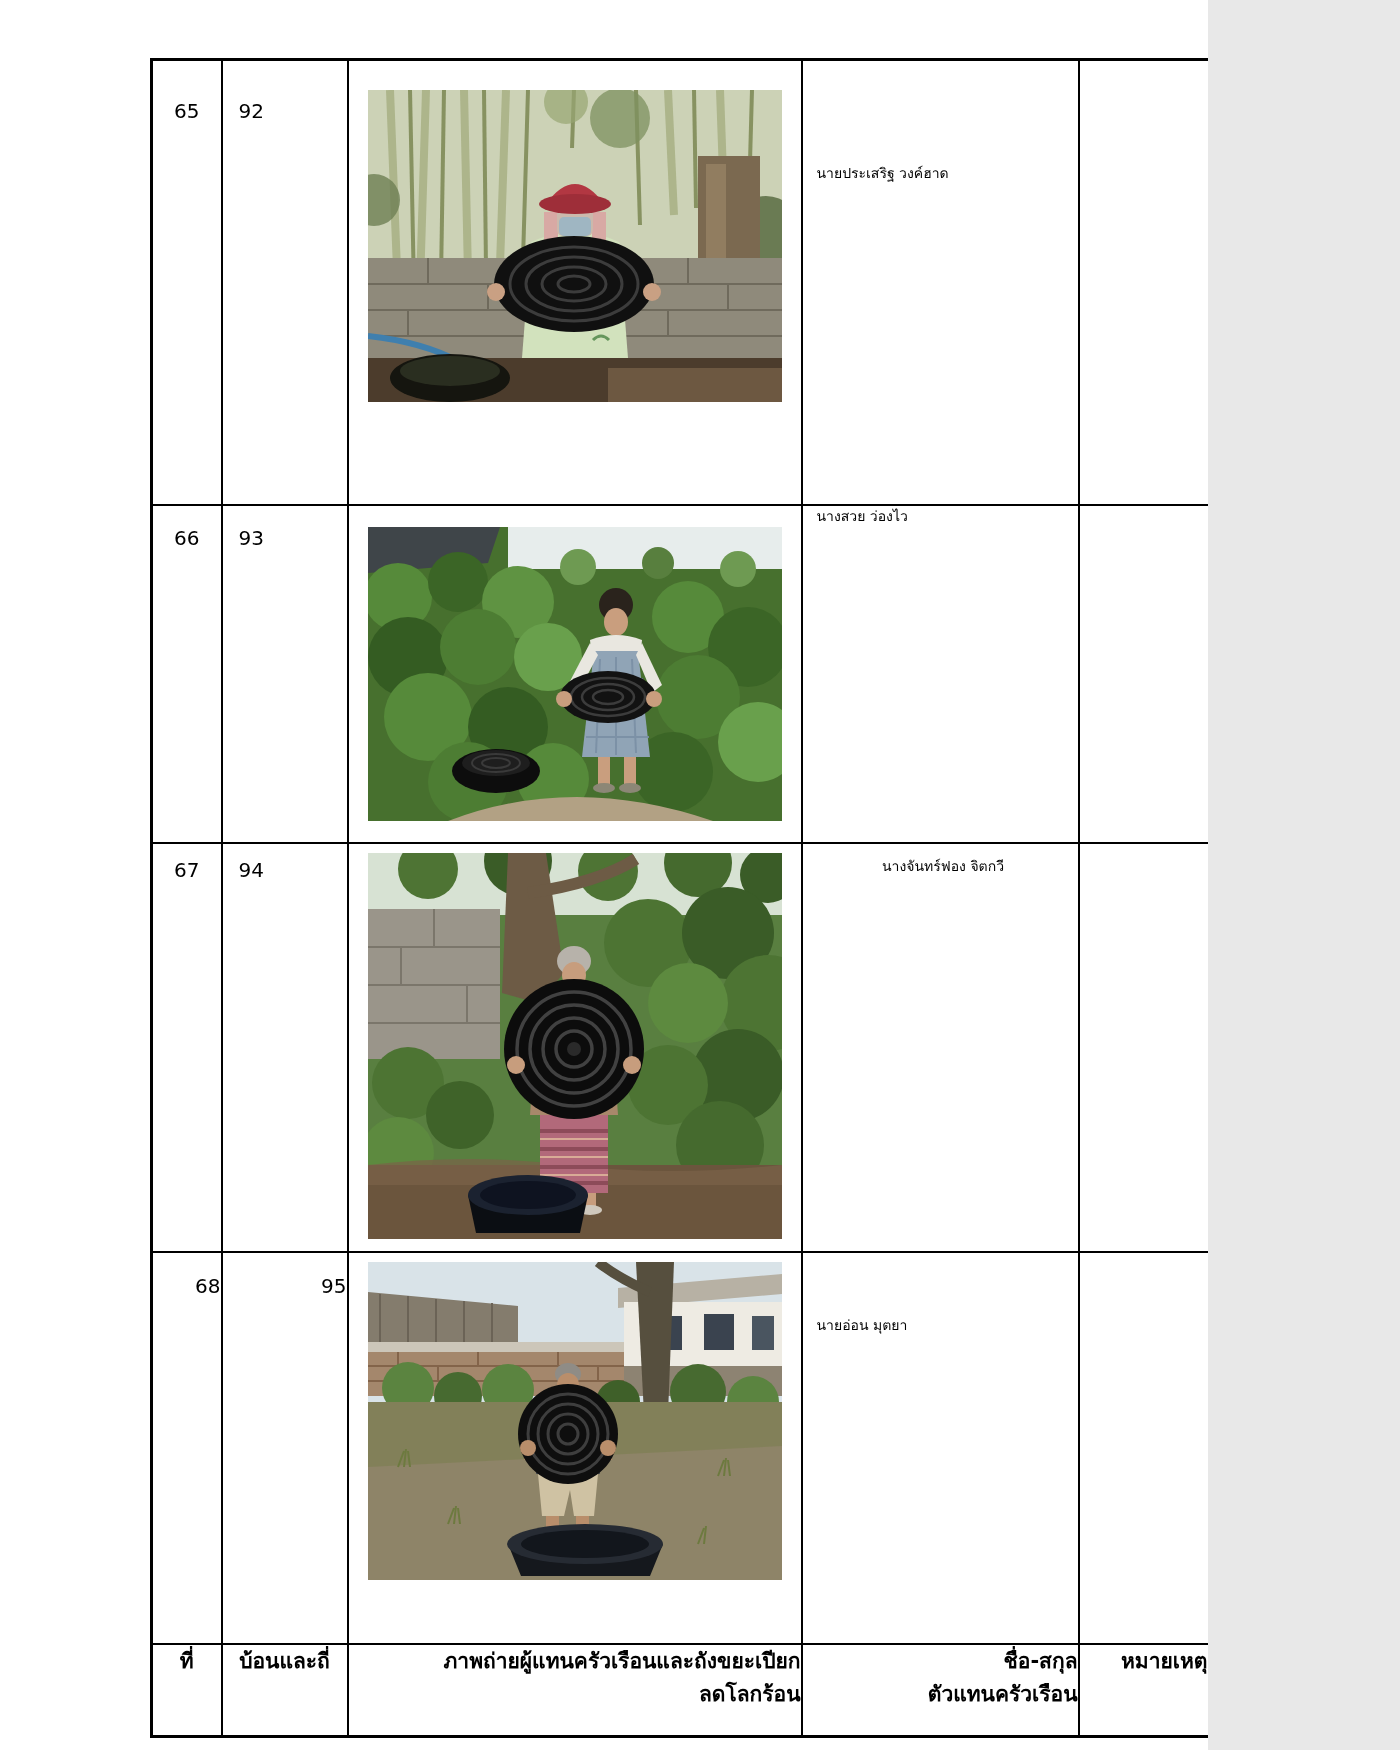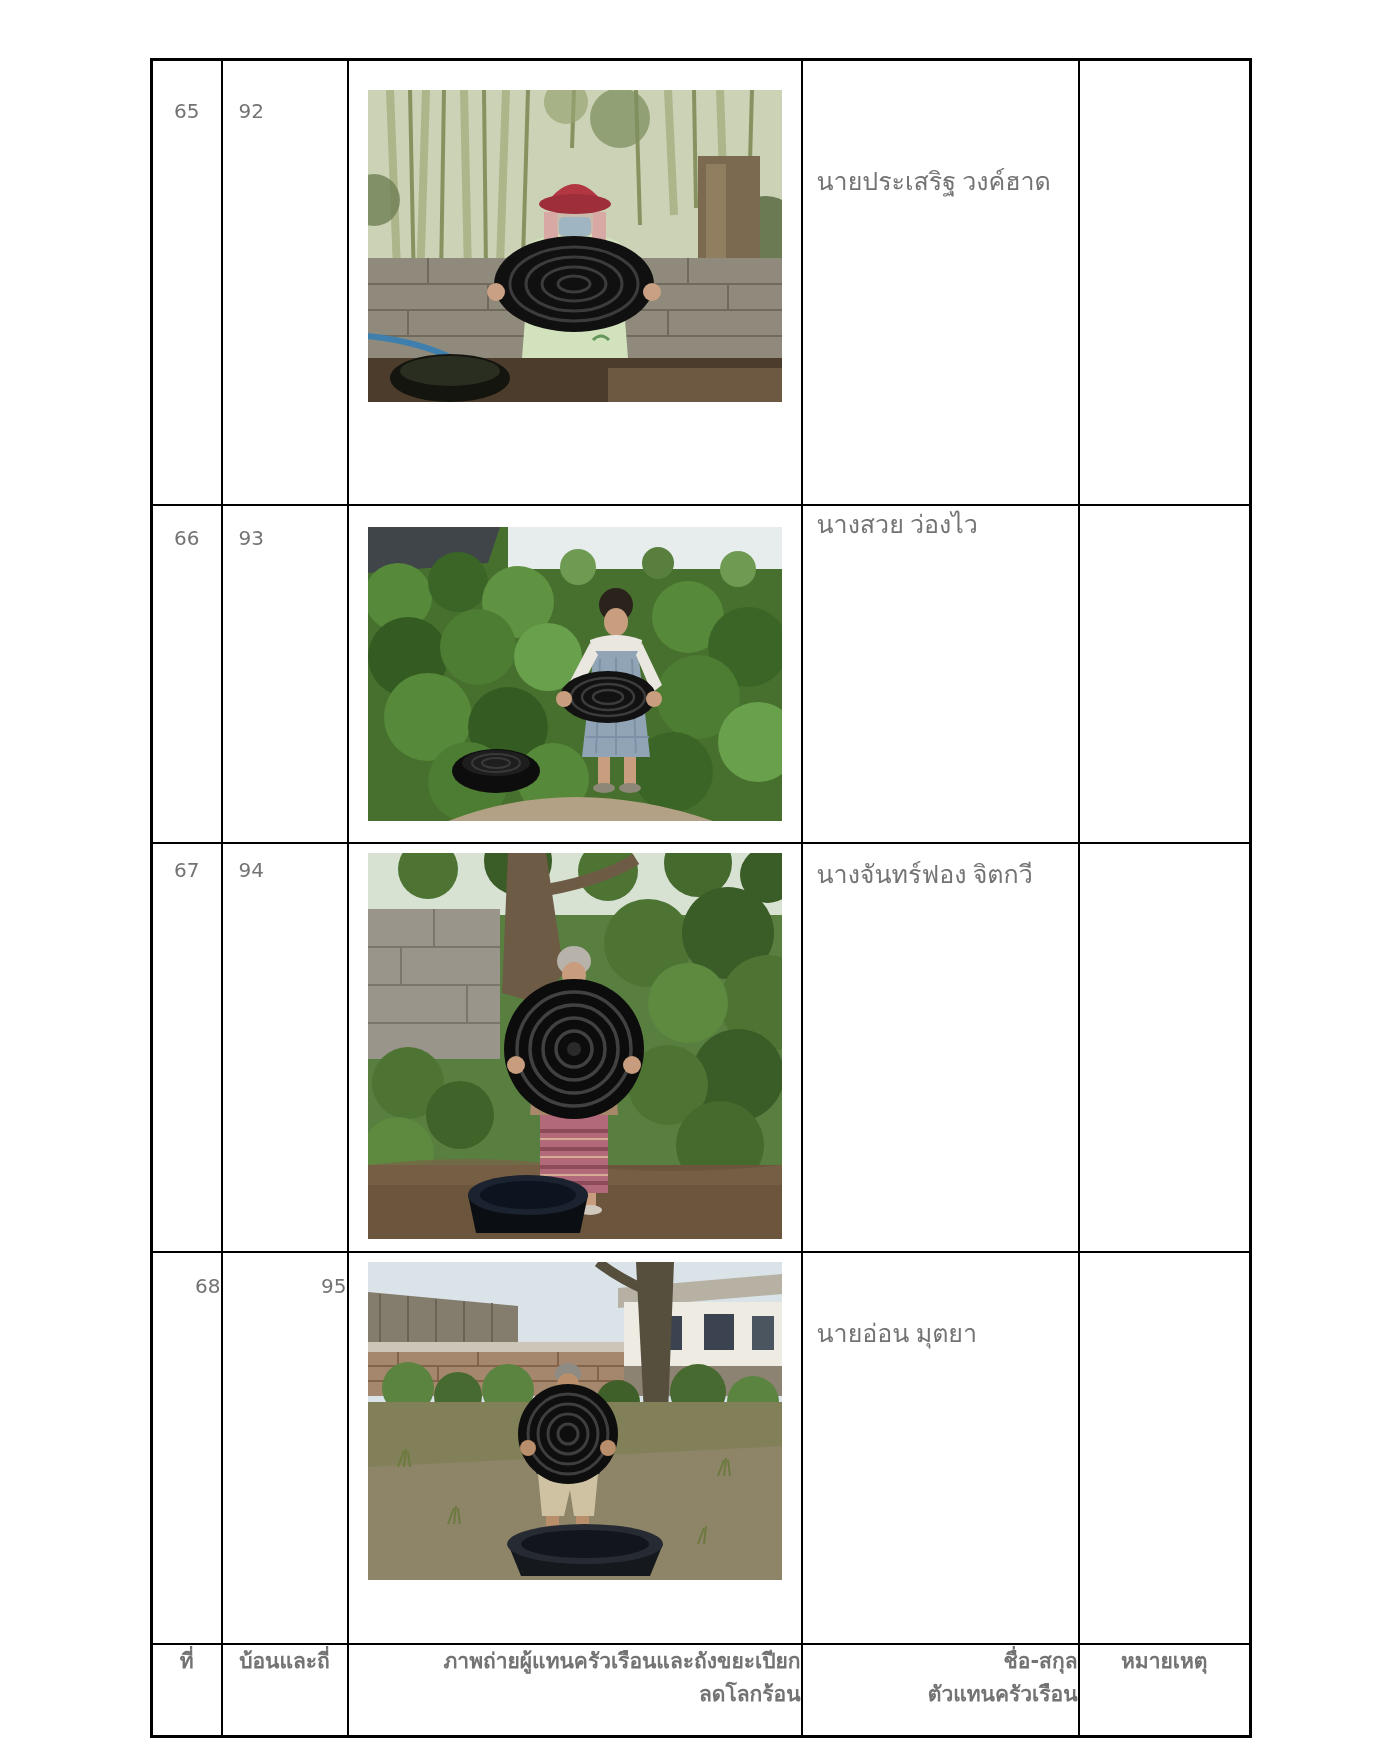--- a/index.html
+++ b/index.html
@@ -1,43 +1,43 @@
 <!DOCTYPE html>
 <html><head>
 <meta charset="utf-8">
 <style>
   html,body{margin:0;padding:0;background:#e8e8e8;}
   .page{
-    position:relative;width:1400px;height:1750px;background:#ffffff;
-    font-family:"DejaVu Sans","Liberation Sans",sans-serif;color:#737373;
+    position:relative;width:1208px;height:1750px;background:#ffffff;
+    font-family:"DejaVu Sans","Liberation Sans",sans-serif;color:#000000;
     overflow:hidden;
   }
   table.doc{
     position:absolute;left:150px;top:58px;width:1099px;
     border-collapse:collapse;table-layout:fixed;
     border:3px solid #000;
   }
   table.doc td{border:2px solid #000;vertical-align:top;padding:0;overflow:hidden;}
   .c-no{text-align:center;font-size:20px;}
   .c-house{font-size:20px;padding-left:16px !important;}
-  .c-name{font-size:25px;line-height:1.5;padding-left:14px !important;padding-right:8px !important;font-family:Liberation Serif, serif;}
+  .c-name{font-size:14px;line-height:1.5;padding-left:14px !important;padding-right:8px !important;}
   .c-remark{font-size:20px;}
   
   .r0 td{height:341px;}
   .r1 td{height:316px;}
   .r2 td{height:393px;margin-top:12px;}
   .r3 td{height:328px;}
   .rh td{height:90px;}
   
   .r0 .c-no,.r0 .c-house{padding-top:38px;}
   .r0 .c-name{padding-top:102px;}
   .r1 .c-no,.r1 .c-house{padding-top:20px;}
   .r1 .c-name{}
   .r2 .c-no,.r2 .c-house{padding-top:14px;}
-  .r2 .c-name{padding-top:12px;}
+  .r2 .c-name{padding-top:12px;text-align:center;}
   .r3 .c-no,.r3 .c-house{padding-top:21px;text-align:right;}
   .r3 .c-name{padding-top:62px;}
   
   .photo-wrap{width:414px;margin:0 auto;line-height:0;}
   .r0 .photo-wrap{margin-top:29px;}
   .r1 .photo-wrap{margin-top:21px;}
   .r2 .photo-wrap{margin-top:9px;}
   .r3 .photo-wrap{margin-top:9px;}
   
   .rh td{font-weight:bold;text-align:center;font-size:21px;line-height:1.55;padding-top:7px;}

